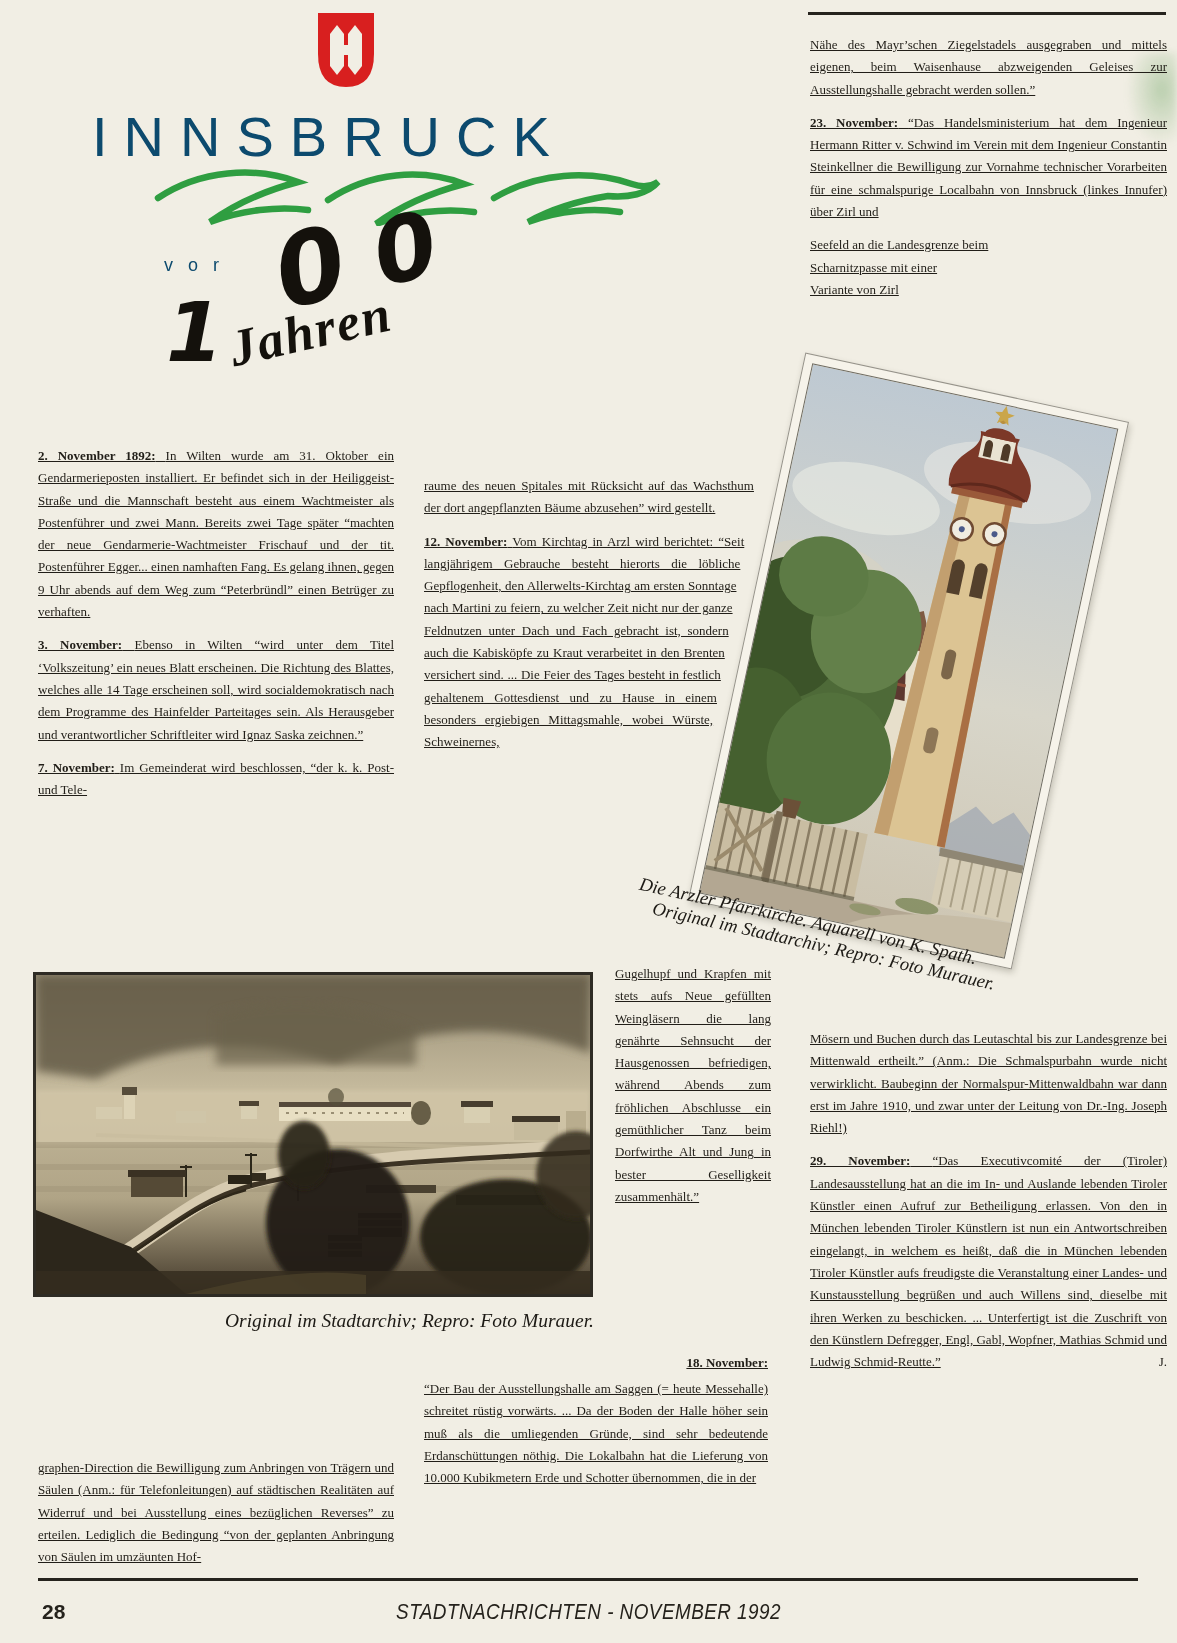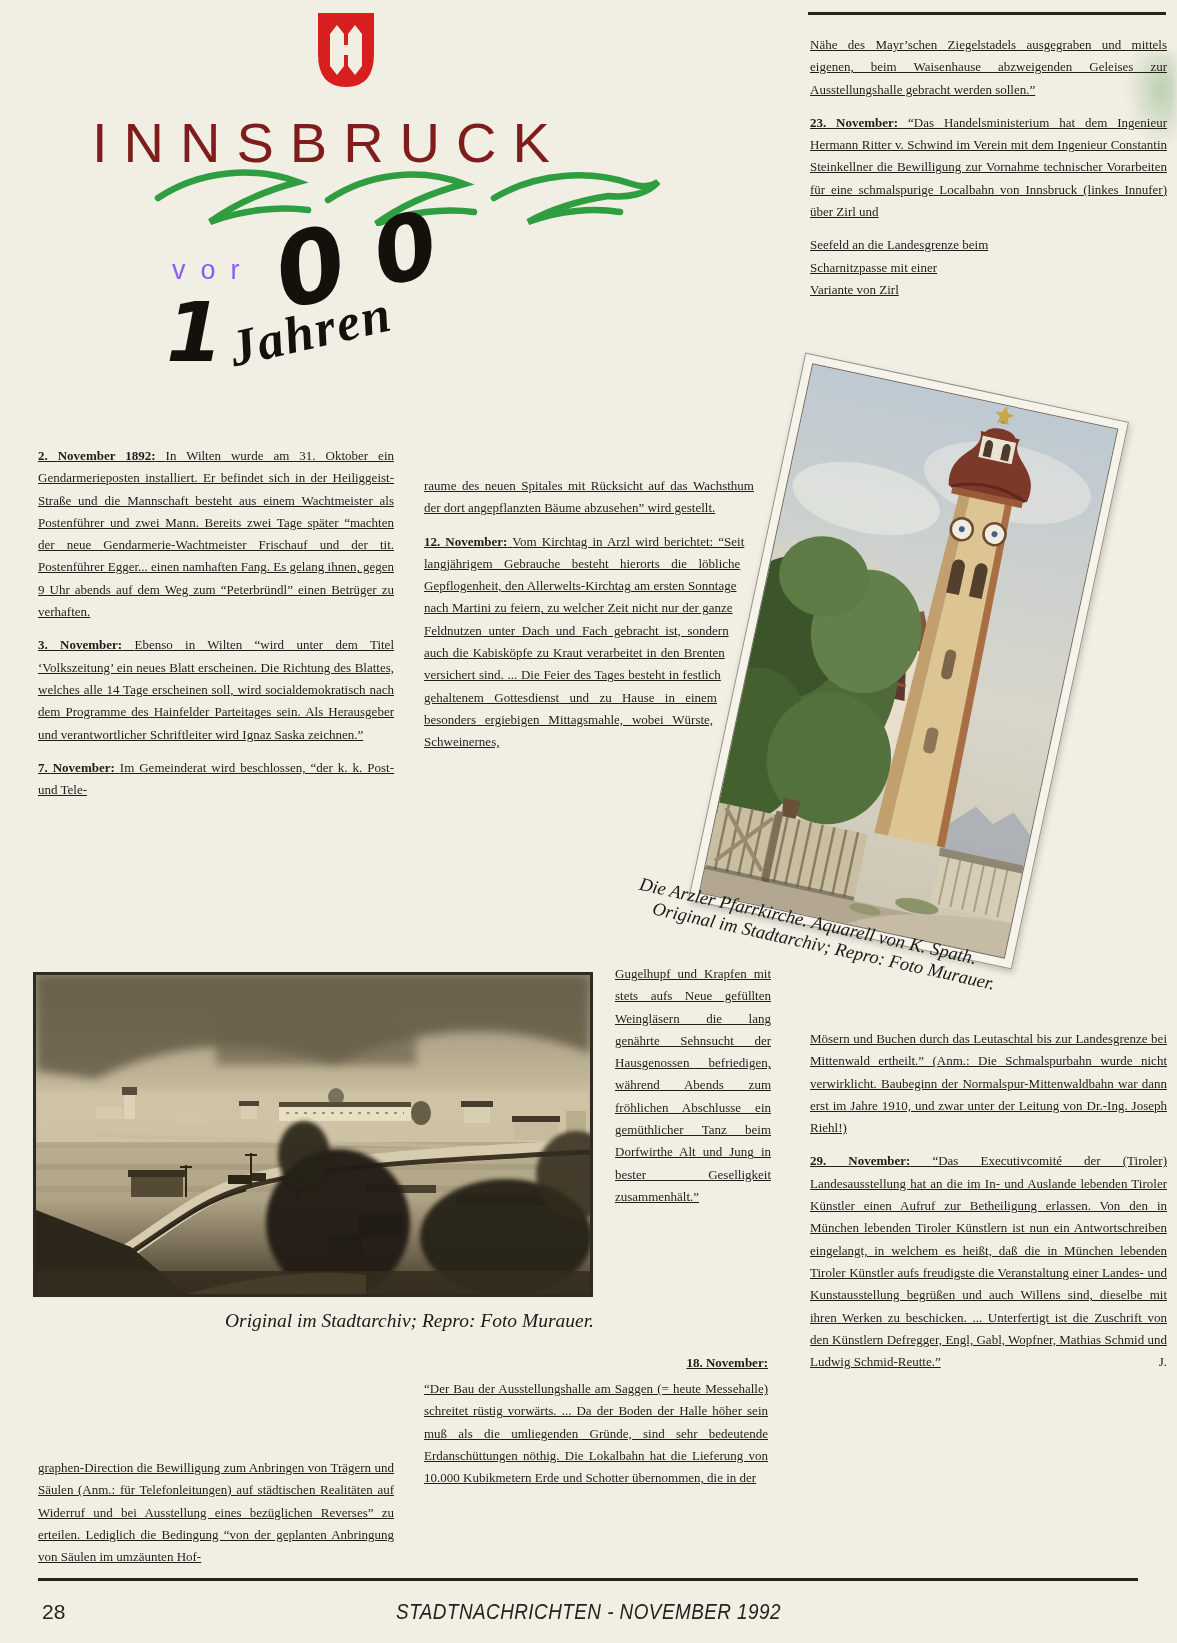--- a/index.html
+++ b/index.html
@@ -7,27 +7,27 @@
   .page {
     position:relative; width:1177px; height:1643px; margin:0 auto;
     background:#f1eee4; overflow:hidden;
     font-family:"Liberation Serif", serif; color:#211e18;
   }
   
   .crest { position:absolute; left:317px; top:12px; width:58px; height:76px; }
   .title {
     position:absolute; left:92px; top:104px; width:500px;
     font-family:"Liberation Sans", sans-serif; font-weight:300;
-    font-size:56px; letter-spacing:16px; color:#7f1d1d; white-space:nowrap;margin-top:6px;
+    font-size:56px; letter-spacing:16px; color:#0c4a6e; white-space:nowrap;
   }
   .squiggle { position:absolute; left:150px; top:168px; width:515px; height:58px; }
   .vor {
-    position:absolute; left:172px; top:255px;
+    position:absolute; left:164px; top:255px;
     font-family:"Liberation Sans", sans-serif; font-weight:300;
-    font-size:27px; letter-spacing:15px; color:#8b5cf6;
+    font-size:18px; letter-spacing:15px; color:#0c4a6e;
   }
   .digit { position:absolute; font-family:"DejaVu Sans", sans-serif; font-weight:bold; font-style:italic; color:#14110c; line-height:1; }
   .d1 { left:166px; top:292px; font-size:82px; }
   .d0a { left:276px; top:218px; font-size:100px; transform:rotate(-14deg); }
   .d0b { left:374px; top:204px; font-size:90px; transform:rotate(-14deg); }
   .jahren {
     position:absolute; left:230px; top:320px;
     font-family:"Liberation Serif", serif; font-style:italic; font-weight:bold;
     font-size:52px; color:#14110c; transform:rotate(-13deg); transform-origin:left center;
     letter-spacing:2px;
@@ -71,21 +71,21 @@
   .painting svg { display:block; width:100%; height:100%; outline:1px solid #6f6c62; }
   .caption-church {
     position:absolute; left:642px; top:874px; width:420px;
     transform:rotate(12.5deg); transform-origin:left top;
     font-style:italic; font-size:18.5px; line-height:21px; color:#1d1a15;
   }
   .caption-church .l2 { margin-left:18px; }
   
   .footer-page {
     position:absolute; left:42px; top:1600px;
-    font-family:"Liberation Sans", sans-serif; font-size:21px; color:#25221c;
+    font-family:"Liberation Sans", sans-serif; font-size:21px; color:#25221c;font-weight:bold;
   }
   .footer-title {
     position:absolute; left:0; top:1600px; width:1177px; text-align:center;
     font-family:"Liberation Sans", sans-serif; font-style:italic; font-size:21.5px;
     letter-spacing:0.5px; color:#25221c; transform:scaleX(0.88);
   }
 </style>
 </head>
 <body>
 

